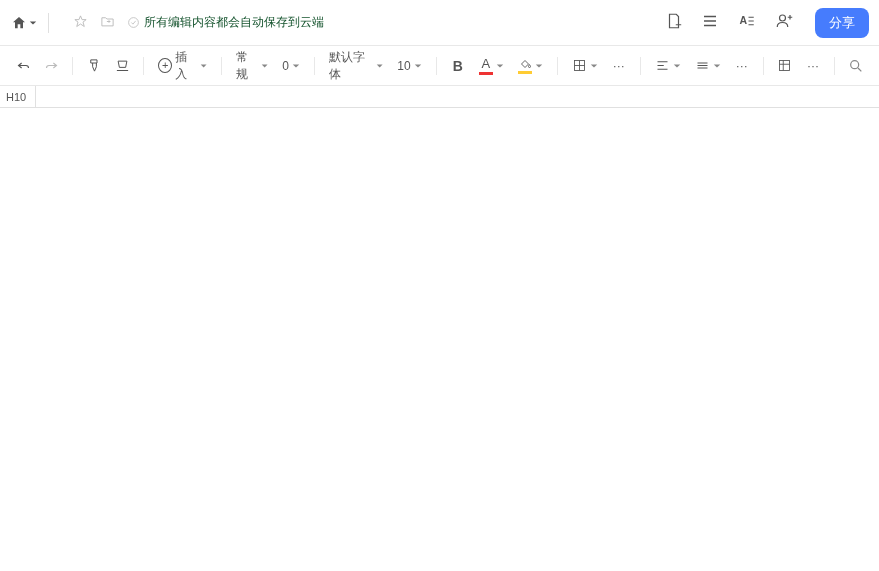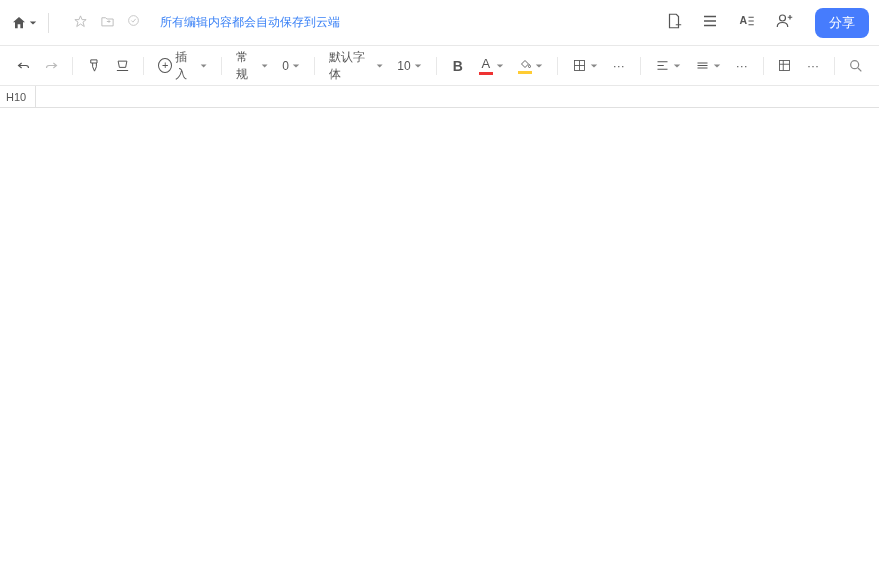--- a/index.html
+++ b/index.html
@@ -6,21 +6,21 @@
 body { background: #fff; font-size: 12px; color: #333; overflow: hidden; }
 
 .titlebar { height: 46px; display: flex; align-items: center; padding: 0 10px; border-bottom: 1px solid #e8e8e8; }
 .home-btn { width: 28px; height: 28px; display: flex; align-items: center; justify-content: center; border-radius: 4px; }
 .home-btn svg { fill: #555; }
 .chev-down { margin-left: 2px; fill: #888; }
 .vsep { width: 1px; height: 20px; background: #e0e0e0; margin: 0 10px; }
 .doc-title { font-size: 16px; font-weight: 500; color: #222; }
 .title-icons { display: flex; align-items: center; gap: 12px; margin-left: 14px; color: #999; }
 .title-icons svg { fill: #999; }
-.autosave { display: flex; align-items: flex-start; gap: 20px; color: #3b82f6; font-size: 12px; }
+.autosave { display: flex; align-items: center; gap: 4px; color: #14532d; font-size: 12px; }
 .spacer { flex: 1; }
 .right-icons { display: flex; align-items: center; gap: 18px; }
 .right-icons svg { fill: #555; }
 .share-btn { background: #467cfd; color: #fff; padding: 6px 14px; border-radius: 8px; font-size: 13px; margin-left: 4px; }
 
 .toolbar { height: 40px; display: flex; align-items: center; padding: 0 12px; gap: 6px; border-bottom: 1px solid #e8e8e8; }
 .tb-btn { width: 24px; height: 24px; display: flex; align-items: center; justify-content: center; color: #555; border-radius: 3px; }
 .tb-btn svg { fill: #555; }
 .tb-sep { width: 1px; height: 18px; background: #e8e8e8; margin: 0 4px; }
 .tb-combo { display: flex; align-items: center; gap: 3px; padding: 0 4px; font-size: 12px; color: #555; }

